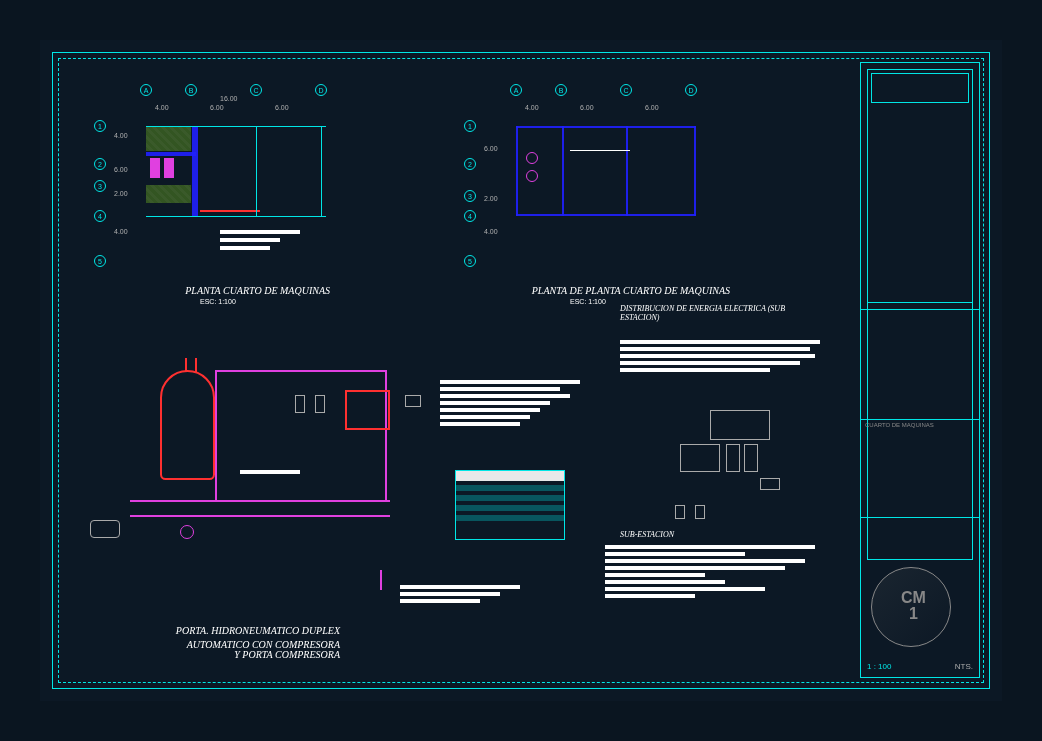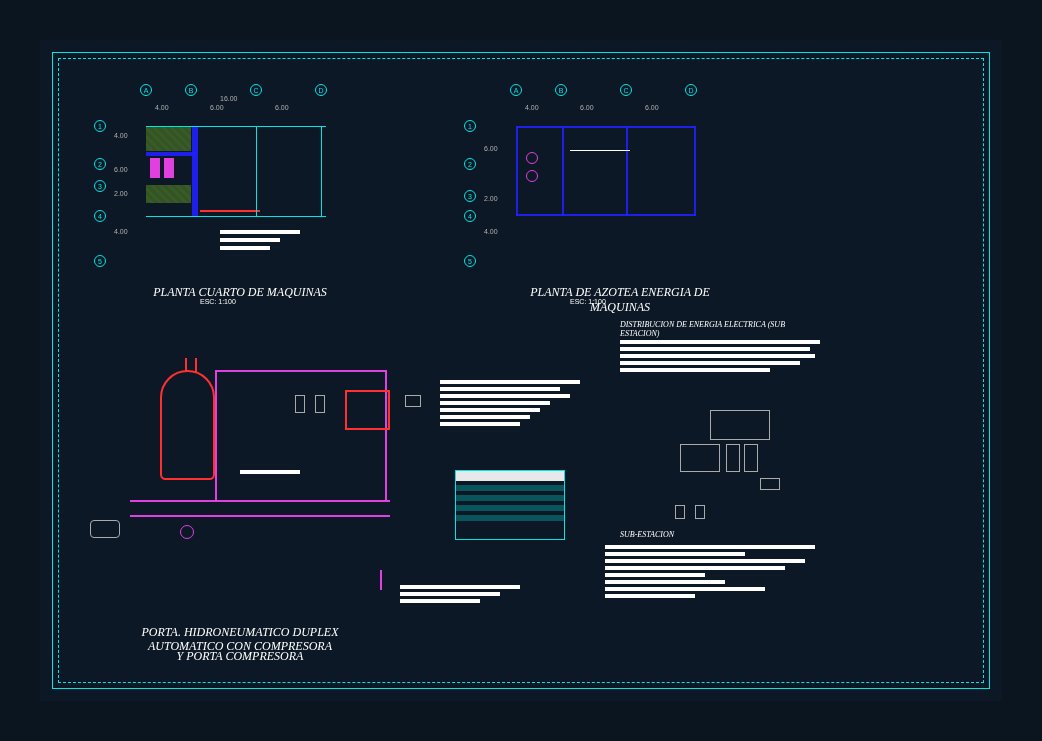--- a/index.html
+++ b/index.html
@@ -67,23 +67,23 @@
   .plan-grid-h, .plan-grid-v { position: absolute; background: #00e6e6; }
   .plan-grid-h { height: 1px; }
   .plan-grid-v { width: 1px; }
   .grid-bubble {
     position: absolute; width: 12px; height: 12px;
     border: 1px solid #00e6e6; border-radius: 50%;
     font-size: 7px; text-align: center; line-height: 12px; color: #00e6e6;
   }
   .dim { position: absolute; color: #b0b0b0; font-size: 7px; }
   .plan-title {
-    position: absolute; color: #fff; font-size: 12px;
+    position: absolute; color: #fff; font-size: 10px;
     font-style: italic; font-family: Georgia, serif;
-    text-align: center;
+    text-align: right;
   }
   .plan-scale {
     position: absolute; color: #fff; font-size: 7px;
   }
   .hatch {
     position: absolute; background: #3a5a2a;
   }
   .hatch::before {
     content: ""; position: absolute; inset: 0;
     background: repeating-linear-gradient(45deg,#335522 0 3px,transparent 3px 6px);
@@ -172,21 +172,21 @@
     <div class="blue-box" style="left:46px;top:36px;width:180px;height:2px;"></div>
     <div class="blue-box" style="left:46px;top:36px;width:2px;height:90px;"></div>
     <div class="blue-box" style="left:92px;top:36px;width:2px;height:90px;"></div>
     <div class="blue-box" style="left:156px;top:36px;width:2px;height:90px;"></div>
     <div class="blue-box" style="left:224px;top:36px;width:2px;height:90px;"></div>
     <div class="blue-box" style="left:46px;top:124px;width:180px;height:2px;"></div>
     <div class="mag-box" style="left:56px;top:62px;width:12px;height:12px;border-radius:50%;"></div>
     <div class="mag-box" style="left:56px;top:80px;width:12px;height:12px;border-radius:50%;"></div>
     <div class="plan-grid-h" style="left:100px;top:60px;width:60px;background:#fff;"></div>
   </div>
-  <div class="plan-title" style="left:470px;top:245px;width:220px;">PLANTA DE AZOTEA ENERGIA DE MAQUINAS</div>
+  <div class="plan-title" style="left:470px;top:245px;width:220px;">PLANTA DE PLANTA CUARTO DE MAQUINAS</div>
   <div class="plan-scale" style="left:530px;top:258px;">ESC: 1:100</div>
 
   <div style="position:absolute;left:50px;top:300px;width:360px;height:280px;">
     <div class="tank" style="left:70px;top:30px;width:55px;height:110px;"></div>
     <div class="red-line" style="left:95px;top:18px;width:2px;height:14px;"></div>
     <div class="red-line" style="left:105px;top:18px;width:2px;height:14px;"></div>
     <div class="mag-line" style="left:125px;top:30px;width:170px;height:2px;"></div>
     <div class="mag-line" style="left:125px;top:30px;width:2px;height:130px;"></div>
     <div class="mag-line" style="left:40px;top:160px;width:260px;height:2px;"></div>
     <div class="mag-line" style="left:40px;top:175px;width:260px;height:2px;"></div>
@@ -224,21 +224,21 @@
 
   <div class="note-block" style="left:360px;top:545px;width:130px;">
     <div class="white-bar" style="width:120px;"></div>
     <div class="white-bar" style="width:100px;"></div>
     <div class="white-bar" style="width:80px;"></div>
   </div>
   <div style="position:absolute;left:340px;top:530px;">
     <div class="mag-line" style="position:relative;width:2px;height:20px;"></div>
   </div>
 
-  <div class="section-title" style="left:580px;top:280px;width:200px;font-family:Liberation Serif, serif;">DISTRIBUCION DE ENERGIA ELECTRICA (SUB ESTACION)</div>
+  <div class="section-title" style="left:580px;top:264px;width:200px;font-family:Liberation Serif, serif;">DISTRIBUCION DE ENERGIA ELECTRICA (SUB ESTACION)</div>
   <div class="note-block" style="left:580px;top:300px;width:210px;">
     <div class="white-bar" style="width:200px;"></div>
     <div class="white-bar" style="width:190px;"></div>
     <div class="white-bar" style="width:195px;"></div>
     <div class="white-bar" style="width:180px;"></div>
     <div class="white-bar" style="width:150px;"></div>
   </div>
 
   <div style="position:absolute;left:620px;top:370px;width:120px;height:80px;">
     <div class="small-symbol" style="left:50px;top:0;width:60px;height:30px;"></div>
@@ -255,13 +255,33 @@
     <div class="white-bar" style="width:210px;"></div>
     <div class="white-bar" style="width:140px;"></div>
     <div class="white-bar" style="width:200px;"></div>
     <div class="white-bar" style="width:180px;"></div>
     <div class="white-bar" style="width:100px;"></div>
     <div class="white-bar" style="width:120px;"></div>
     <div class="white-bar" style="width:160px;"></div>
     <div class="white-bar" style="width:90px;"></div>
   </div>
 
+  <div class="titleblock">
+    <div class="tb-panel tb-top">
+      <div style="position:absolute;inset:6px;border:1px solid #00e6e6;"></div>
+      <div style="position:absolute;left:10px;top:10px;right:10px;height:30px;border:1px solid #00e6e6;"></div>
+    </div>
+    <div class="tb-panel tb-mid1">
+      <div style="position:absolute;inset:6px;border:1px solid #00e6e6;height:80%;"></div>
+    </div>
+    <div class="tb-panel tb-mid2">
+      <div class="tb-label">CUARTO DE MAQUINAS</div>
+    </div>
+    <div class="tb-panel tb-bottom">
+      <div class="tb-circle"></div>
+      <div class="tb-code">
+        <div style="white-space:pre-line;">CM<br>1</div>
+      </div>
+      <div class="tb-scale">1 : 100</div>
+      <div class="tb-nts">NTS.</div>
+    </div>
+  </div>
 </div>
 
 </body></html>

